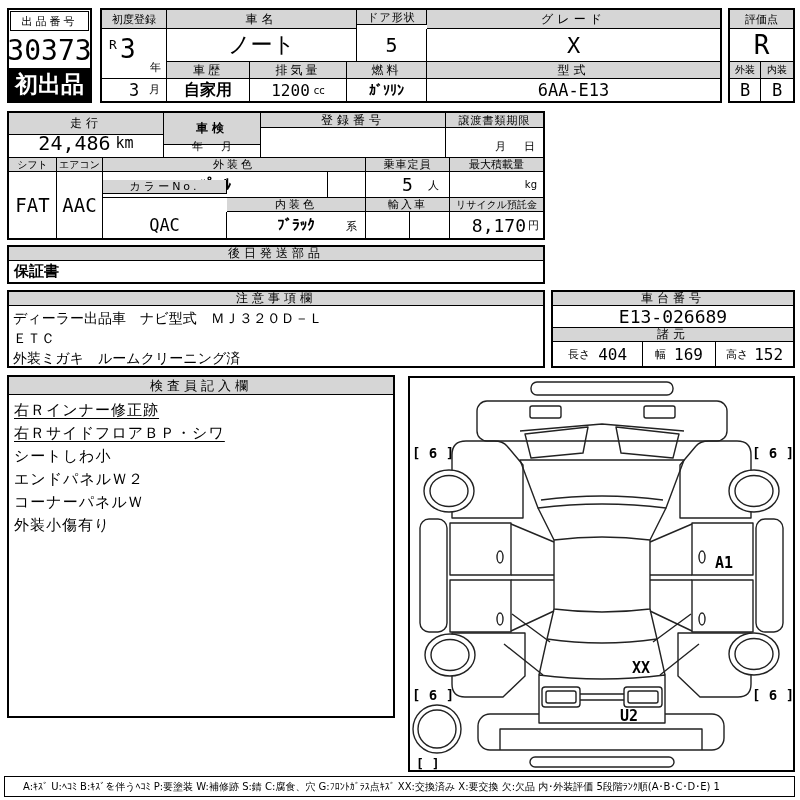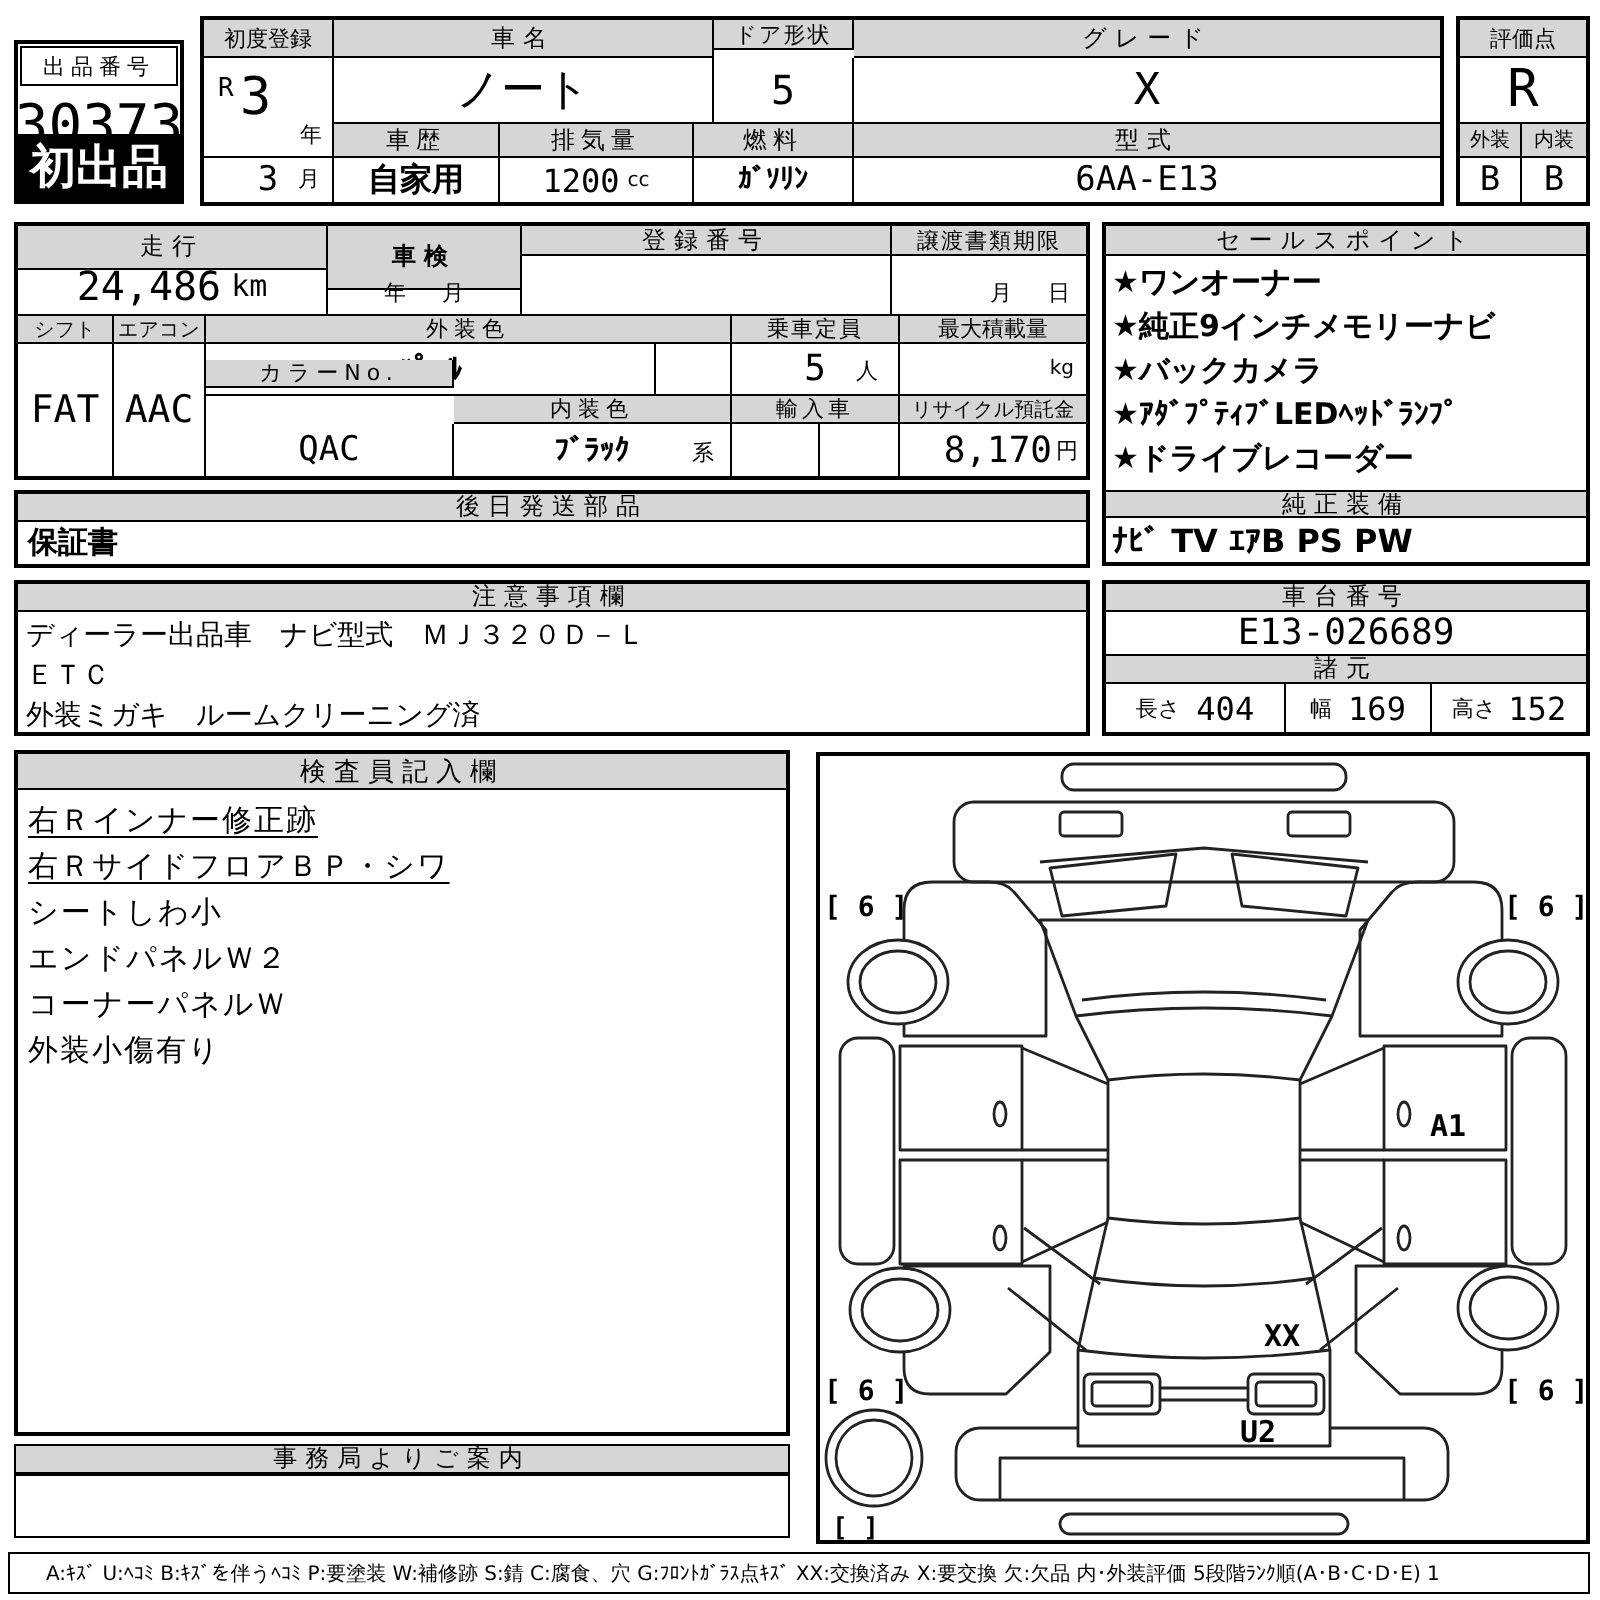--- a/index.html
+++ b/index.html
@@ -21,21 +21,21 @@
   .note-line { font-size:14px; line-height:20px; white-space:nowrap; }
   .insp-line { font-size:15px; line-height:23px; letter-spacing:1px; white-space:nowrap; }
   .insp-line.ul { text-decoration:underline; text-underline-offset:3px; }
   svg text { font-family:"DejaVu Sans Mono", monospace; font-weight:bold; fill:#000; }
 </style>
 </head>
 <body>
 
 <div class="sheet">
 
-  <div class="box" style="left:7px; top:20px; width:85px; height:82px;text-align:center;">
+  <div class="box" style="left:7px; top:8px; width:85px; height:95px;text-align:center;">
     <div style="position:absolute; left:1px; top:1px; right:1px; height:20px; border:1px solid #000; display:flex; align-items:center; justify-content:center; font-size:11px; letter-spacing:3px;">出品番号</div>
     <div class="num" style="position:absolute; left:0; top:22px; right:0; height:36px; display:flex; align-items:center; justify-content:center; font-size:28px;">30373</div>
     <div style="position:absolute; left:0; bottom:0; right:0; height:33px; background:#000; color:#fff; display:flex; align-items:center; justify-content:center; font-size:23px; font-weight:bold;">初出品</div>
   </div>
 
   <div class="box" style="left:100px; top:8px; width:622px; height:95px;">
     <div class="cell hdr" style="left:0; top:0; width:65px; height:19px; letter-spacing:0; font-size:11px;">初度登録</div>
     <div class="cell hdr" style="left:65px; top:0; width:190px; height:19px;">車名</div>
     <div class="cell hdr tight" style="left:255px; top:0; width:70px; height:15px;">ドア形状</div>
     <div class="cell hdr last" style="left:325px; top:0; width:293px; height:19px;">グレード</div>
@@ -125,32 +125,20 @@
       <span style="font-size:11px; font-weight:normal; position:absolute; right:8px; bottom:4px;">系</span>
     </div>
     <div class="cell bot" style="left:357px; top:99px; width:44px; height:26px;"></div>
     <div class="cell bot" style="left:401px; top:99px; width:40px; height:26px;"></div>
     <div class="cell bot last" style="left:441px; top:99px; width:93px; height:26px; justify-content:flex-end; padding-right:4px;">
       <span class="num" style="font-size:18px;">8,170</span>
       <span style="font-size:11px; margin-left:2px;">円</span>
     </div>
   </div>
 
-  <div class="box" style="left:551px; top:111px; width:244px; height:172px;">
-    <div class="cell hdr last" style="left:0; top:0; width:240px; height:15px;">セールスポイント</div>
-    <div style="position:absolute; left:3px; top:17px; right:0;">
-      <div class="list-line">★ワンオーナー</div>
-      <div class="list-line">★純正9インチメモリーナビ</div>
-      <div class="list-line">★バックカメラ</div>
-      <div class="list-line">★ｱﾀﾞﾌﾟﾃｨﾌﾞLEDﾍｯﾄﾞﾗﾝﾌﾟ</div>
-      <div class="list-line">★ドライブレコーダー</div>
-    </div>
-    <div class="cell hdr last" style="left:0; top:132px; width:240px; height:14px; border-top:1px solid #000;">純正装備</div>
-    <div style="position:absolute; left:3px; top:146px; right:0; height:22px; display:flex; align-items:center; font-size:16px; font-weight:bold; white-space:nowrap;">ﾅﾋﾞ TV ｴｱB PS PW</div>
-  </div>
 
   <div class="box" style="left:7px; top:245px; width:538px; height:39px;">
     <div class="cell hdr last" style="left:0; top:0; width:534px; height:14px;">後日発送部品</div>
     <div class="left-val" style="position:absolute; left:0; top:14px; right:0; bottom:0; display:flex; align-items:center; font-size:15px; font-weight:bold;">保証書</div>
   </div>
 
   <div class="box" style="left:7px; top:290px; width:538px; height:78px;">
     <div class="cell hdr last" style="left:0; top:0; width:534px; height:14px;">注意事項欄</div>
     <div style="position:absolute; left:4px; top:16px; right:0;">
       <div class="note-line">ディーラー出品車　ナビ型式　ＭＪ３２０Ｄ－Ｌ</div>
@@ -182,23 +170,20 @@
     <div style="position:absolute; left:5px; top:22px; right:0;">
       <div class="insp-line ul">右Ｒインナー修正跡</div>
       <div class="insp-line ul">右ＲサイドフロアＢＰ・シワ</div>
       <div class="insp-line">シートしわ小</div>
       <div class="insp-line">エンドパネルＷ２</div>
       <div class="insp-line">コーナーパネルＷ</div>
       <div class="insp-line">外装小傷有り</div>
     </div>
   </div>
 
-  <div class="box" style="left:7px; top:722px; width:388px; height:47px; border-width:1px;">
-    <div class="cell hdr last" style="left:0; top:0; width:386px; height:15px; border-bottom:2px solid #000;">事務局よりご案内</div>
-  </div>
 
   <div class="box" style="left:408px; top:376px; width:387px; height:396px;">
     <svg width="383" height="392" viewBox="0 0 383 392">
       <g stroke="#222" stroke-width="1.4" fill="none" stroke-linejoin="round">
 
         <rect x="121" y="4" width="142" height="13" rx="6"></rect>
         <rect x="67" y="23" width="250" height="40" rx="10"></rect>
         <rect x="120" y="28" width="31" height="12" rx="2"></rect>
         <rect x="234" y="28" width="31" height="12" rx="2"></rect>
 

